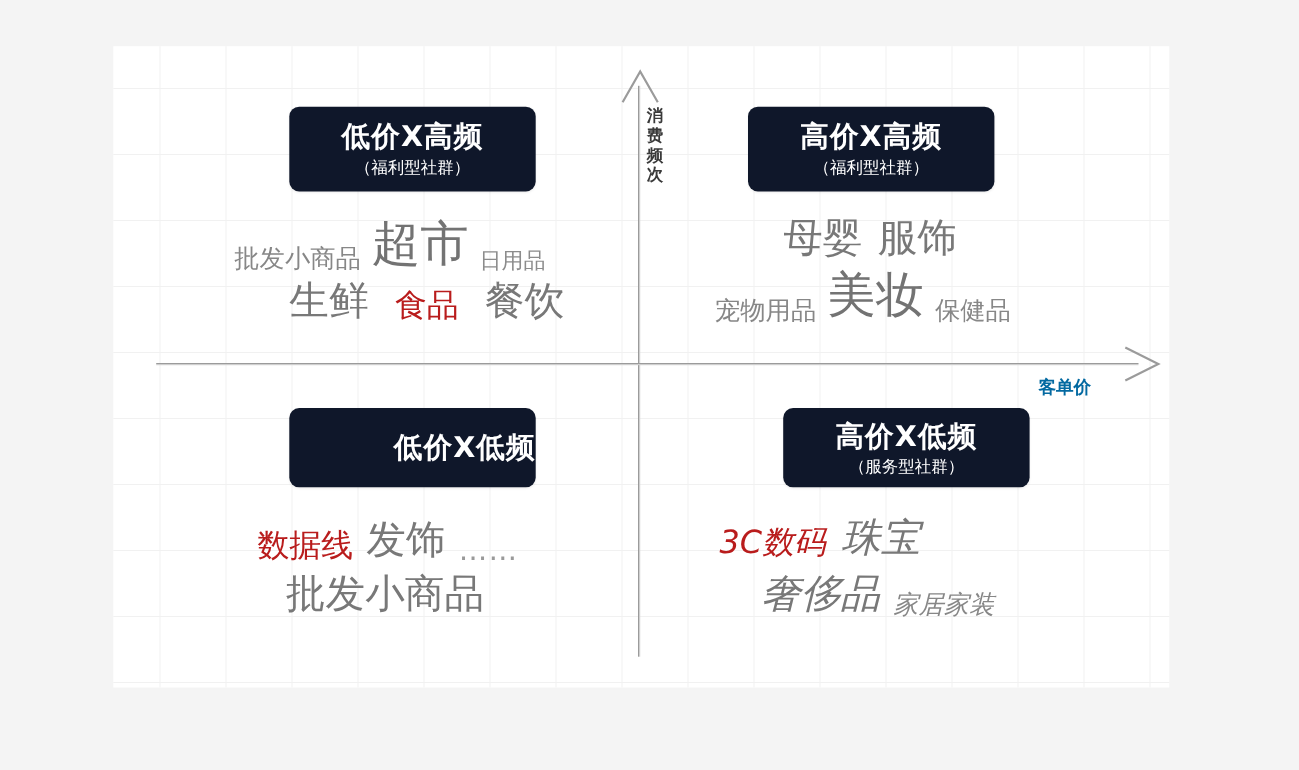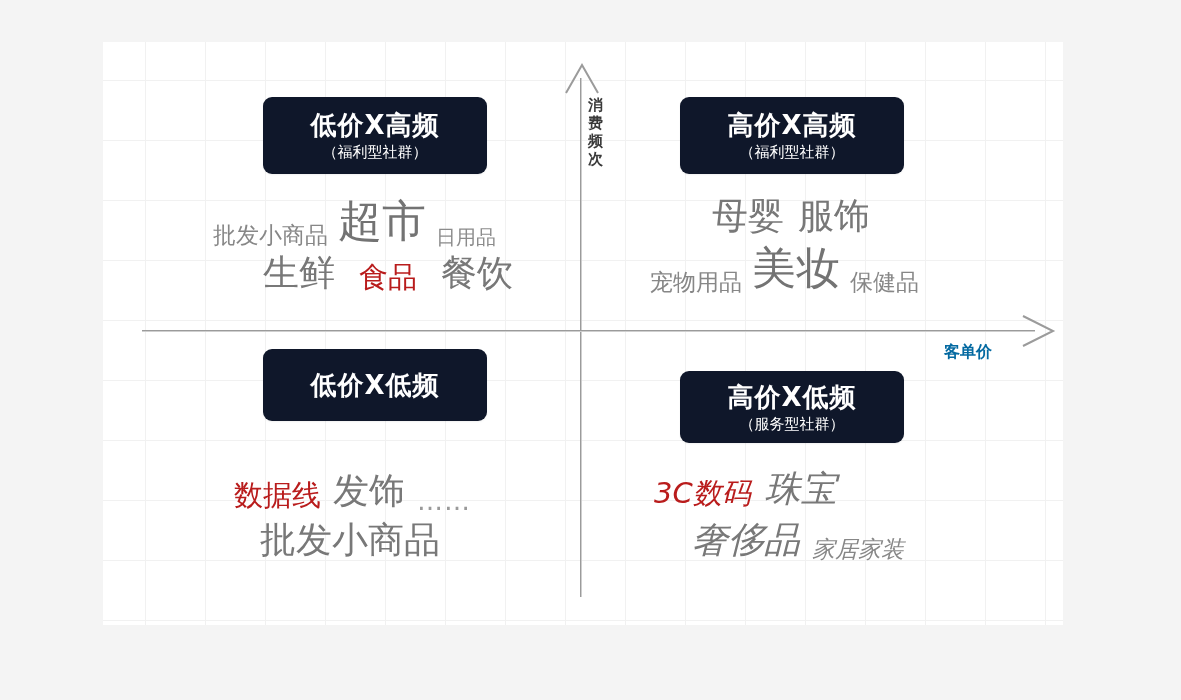--- a/index.html
+++ b/index.html
@@ -68,22 +68,22 @@
   .badge-title{
     font-size:26px;font-weight:bold;letter-spacing:1px;line-height:32px;
     white-space:nowrap;
   }
   .badge-sub{
     font-size:15px;font-weight:normal;line-height:20px;margin-top:1px;
     white-space:nowrap;
   }
   .badge.tl{left:263px;top:97px;width:224px;height:77px;}
   .badge.tr{left:680px;top:97px;width:224px;height:77px;}
-  .badge.bl{left:263px;top:349px;width:224px;height:72px;}
-  .badge.br{left:680px;top:371px;width:224px;height:72px;}
+  .badge.bl{left:263px;top:371px;width:224px;height:72px;align-items:flex-end;}
+  .badge.br{left:712px;top:371px;width:224px;height:72px;}
 
   
   .cloud{position:absolute;}
   .cloud .row{
     display:flex;align-items:baseline;
     white-space:nowrap;
   }
   .tag{color:#808080;font-weight:normal;}
   .tag.xs{font-size:20px;color:#8c8c8c;}
   .tag.sm{font-size:23px;color:#878787;}

